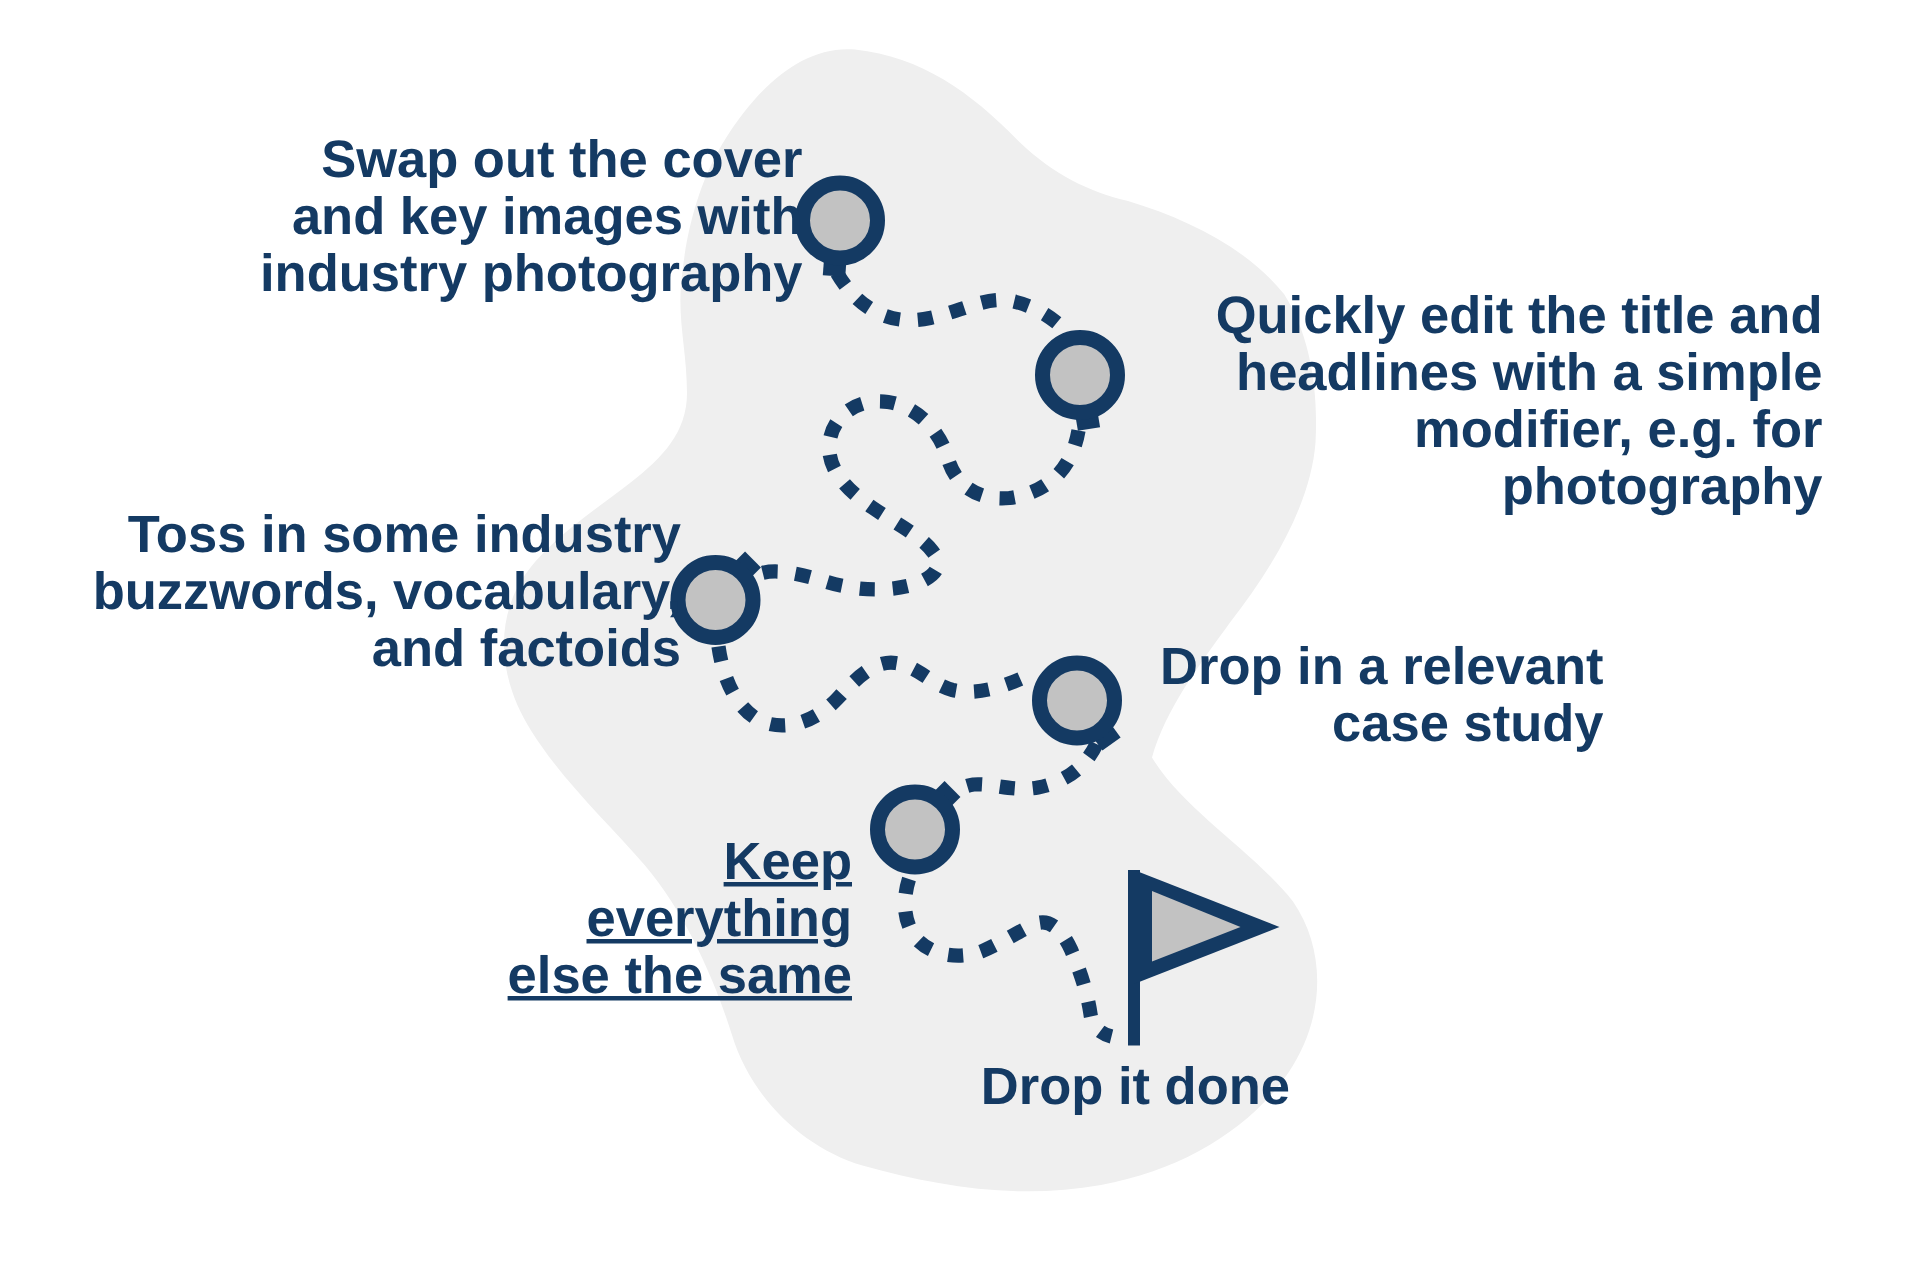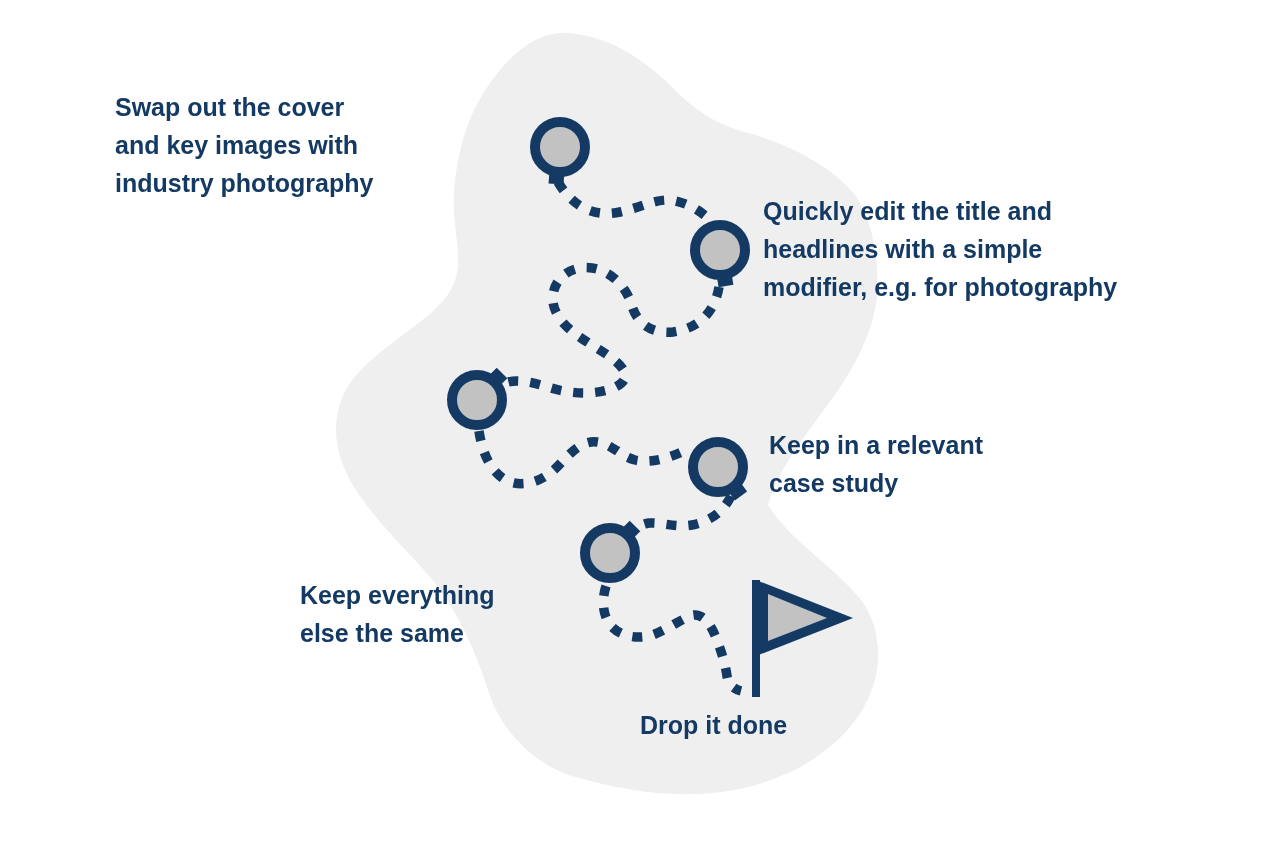--- a/index.html
+++ b/index.html
@@ -13,31 +13,31 @@
     position:relative;
     width:1280px;height:857px;
     background:var(--background);
     overflow:hidden;
     font-family:"Liberation Sans", sans-serif;
   }
   .journey-svg{position:absolute;left:0;top:0;width:1280px;height:857px;}
   .step-label{
     position:absolute;
     font-weight:700;
-    font-size:25px;
+    font-size:35px;
     line-height:38px;
-    text-align:left;
+    text-align:right;
     color:var(--navy);
     white-space:pre-line;
   }
   .lbl-1{left:115px;top:88px;width:420px;}
   .lbl-2{left:763px;top:192px;width:452px;}
   .lbl-3{left:34px;top:338px;width:420px;}
   .lbl-4{left:769px;top:426px;width:300px;}
-  .lbl-5{left:300px;top:576px;width:268px;}
+  .lbl-5{left:300px;top:556px;width:268px;text-decoration:underline;}
   .lbl-6{left:640px;top:706px;width:220px;}
 </style>
 </head>
 <body>
 
 <div class="canvas">
 
   <svg class="journey-svg" viewBox="0 0 1280 857">
 
     <path d="M 570 33
@@ -105,19 +105,22 @@
       <polygon points="768,594 827,618 768,641" stroke="none" fill="#c2c2c2"></polygon>
     </g>
   </svg>
 
   <div class="step-label lbl-1">Swap out the cover
 and key images with
 industry photography</div>
   <div class="step-label lbl-2">Quickly edit the title and
 headlines with a simple
 modifier, e.g. for photography</div>
-  <div class="step-label lbl-4">Keep in a relevant
+  <div class="step-label lbl-3">Toss in some industry
+buzzwords, vocabulary,
+and factoids</div>
+  <div class="step-label lbl-4">Drop in a relevant
 case study</div>
   <div class="step-label lbl-5">Keep everything
 else the same</div>
   <div class="step-label lbl-6">Drop it done</div>
 
 </div>
 
 </body></html>

